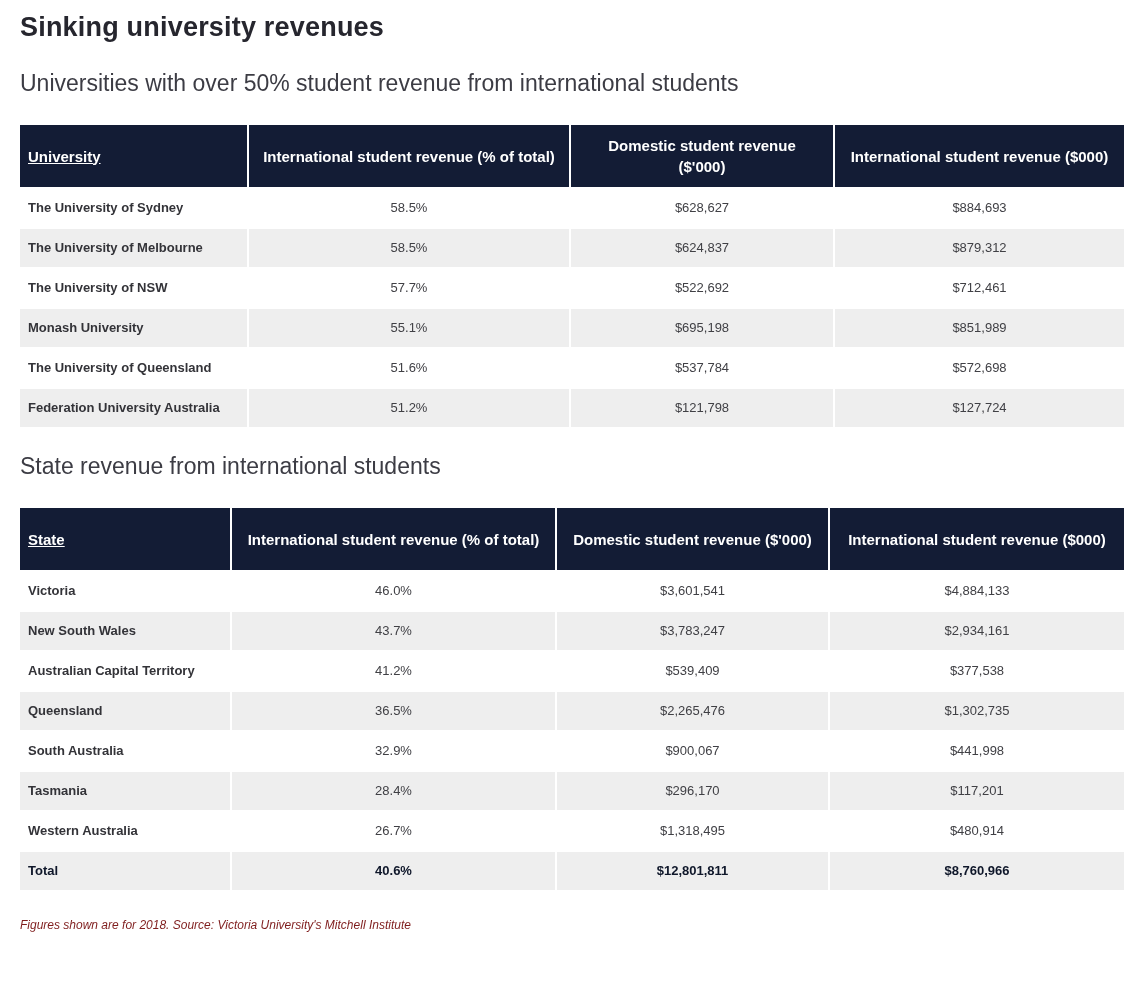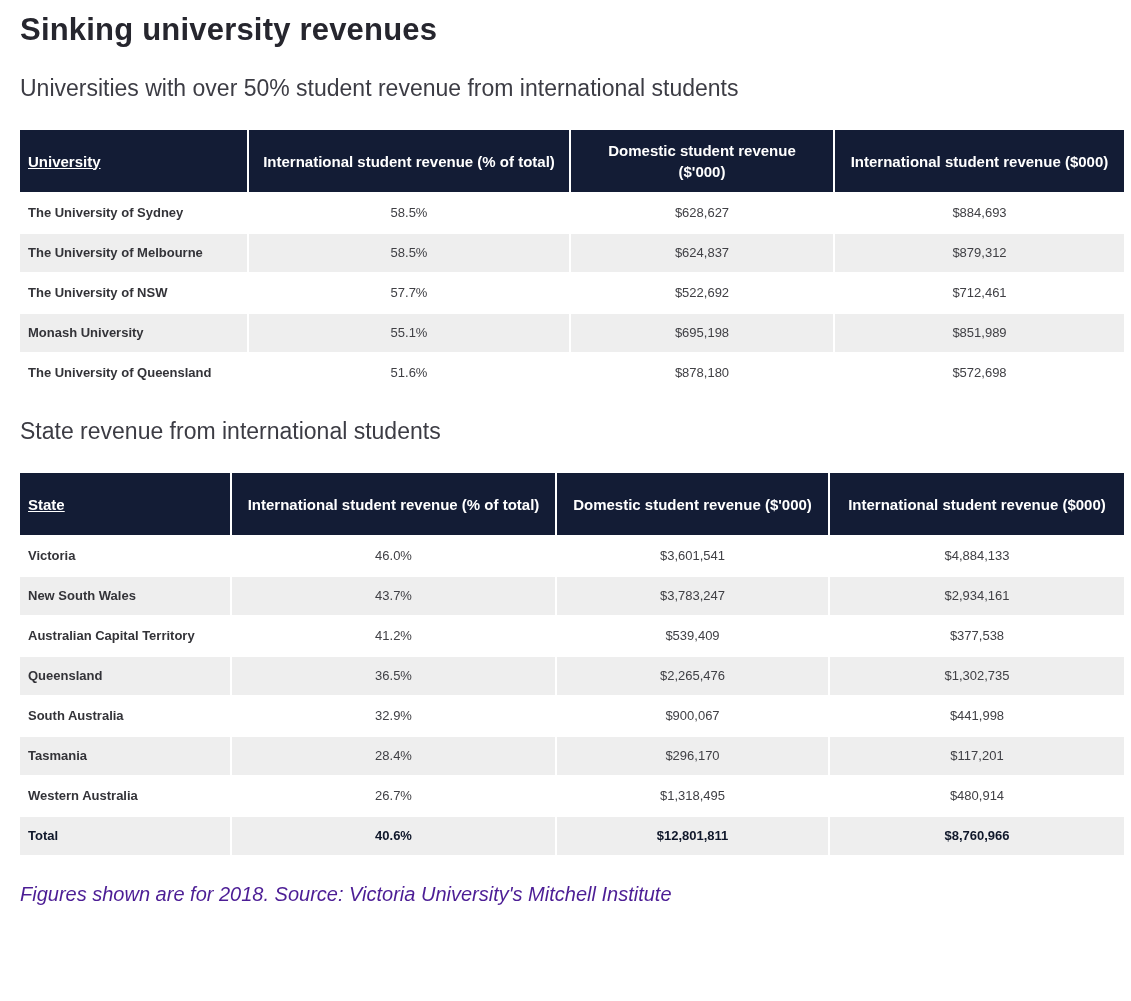--- a/index.html
+++ b/index.html
@@ -7,21 +7,21 @@
   body {
     font-family: "Liberation Sans", sans-serif;
     color: #3f3f46;
     width: 1131px;
   }
   .page {
     width: 1131px;
     padding: 12px 11px 20px 20px;
   }
   .page-title {
-    font-size: 31px;
+    font-size: 27px;
     font-weight: bold;
     color: #26262e;
     margin: 0 0 27px 0;
     letter-spacing: 0.2px;
   }
   .table-caption {
     font-size: 23px;
     font-weight: normal;
     color: #3c3c44;
     margin: 0 0 26px 0;
@@ -59,22 +59,22 @@
     text-align: left;
     padding-left: 8px;
     padding-right: 14px;
     font-weight: bold;
     color: #333338;
   }
   tbody tr:nth-child(even) td { background: var(--stripe-bg, #eeeeee); }
   tr.total-row td { font-weight: bold; color: #0f172a; }
   .footnote {
     font-style: italic;
-    font-size: 20px;
-    color: #4c1d95;
+    font-size: 12px;
+    color: #7f1d1d;
     margin: 26px 0 0 0;
   }
 </style>
 </head>
 <body>
 
 <div class="page">
 
   <h1 class="page-title">Sinking university revenues</h1>
 
@@ -116,22 +116,28 @@
       </tr>
       <tr>
         <td class="row-label">Monash University</td>
         <td>55.1%</td>
         <td>$695,198</td>
         <td>$851,989</td>
       </tr>
       <tr>
         <td class="row-label">The University of Queensland</td>
         <td>51.6%</td>
-        <td>$878,180</td>
+        <td>$537,784</td>
         <td>$572,698</td>
+      </tr>
+      <tr>
+        <td class="row-label">Federation University Australia</td>
+        <td>51.2%</td>
+        <td>$121,798</td>
+        <td>$127,724</td>
       </tr>
     </tbody>
   </table>
 
   <p class="table-caption caption-2">State revenue from international students</p>
 
   <table>
     <colgroup>
       <col style="width:210px">
         <col style="width:323px">

